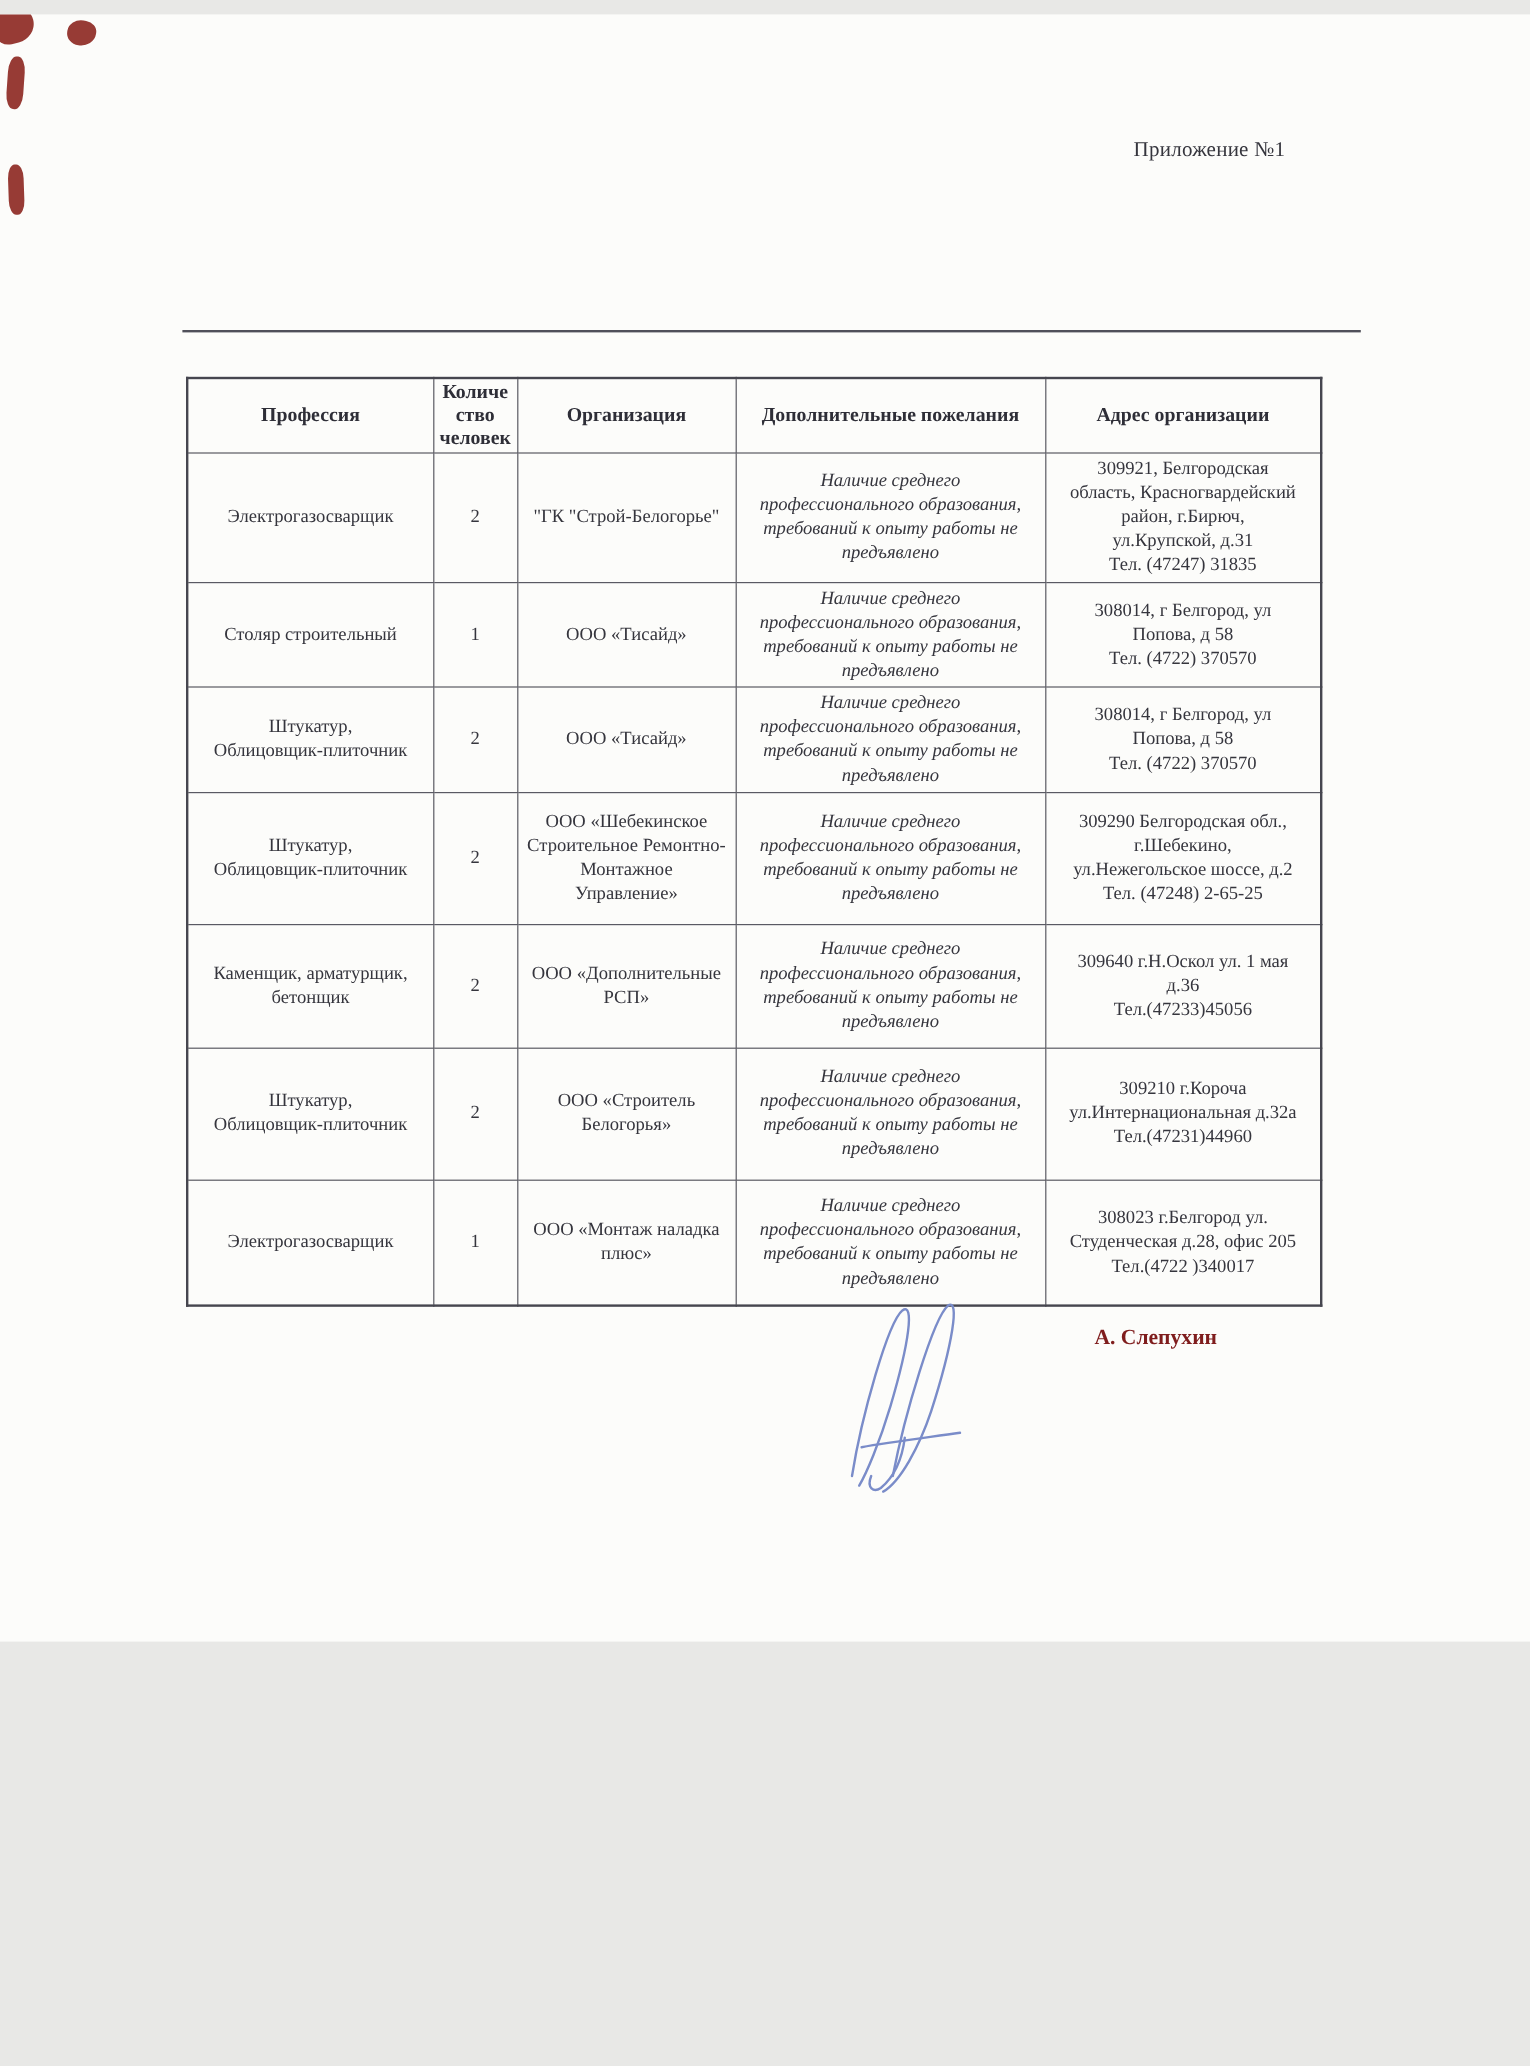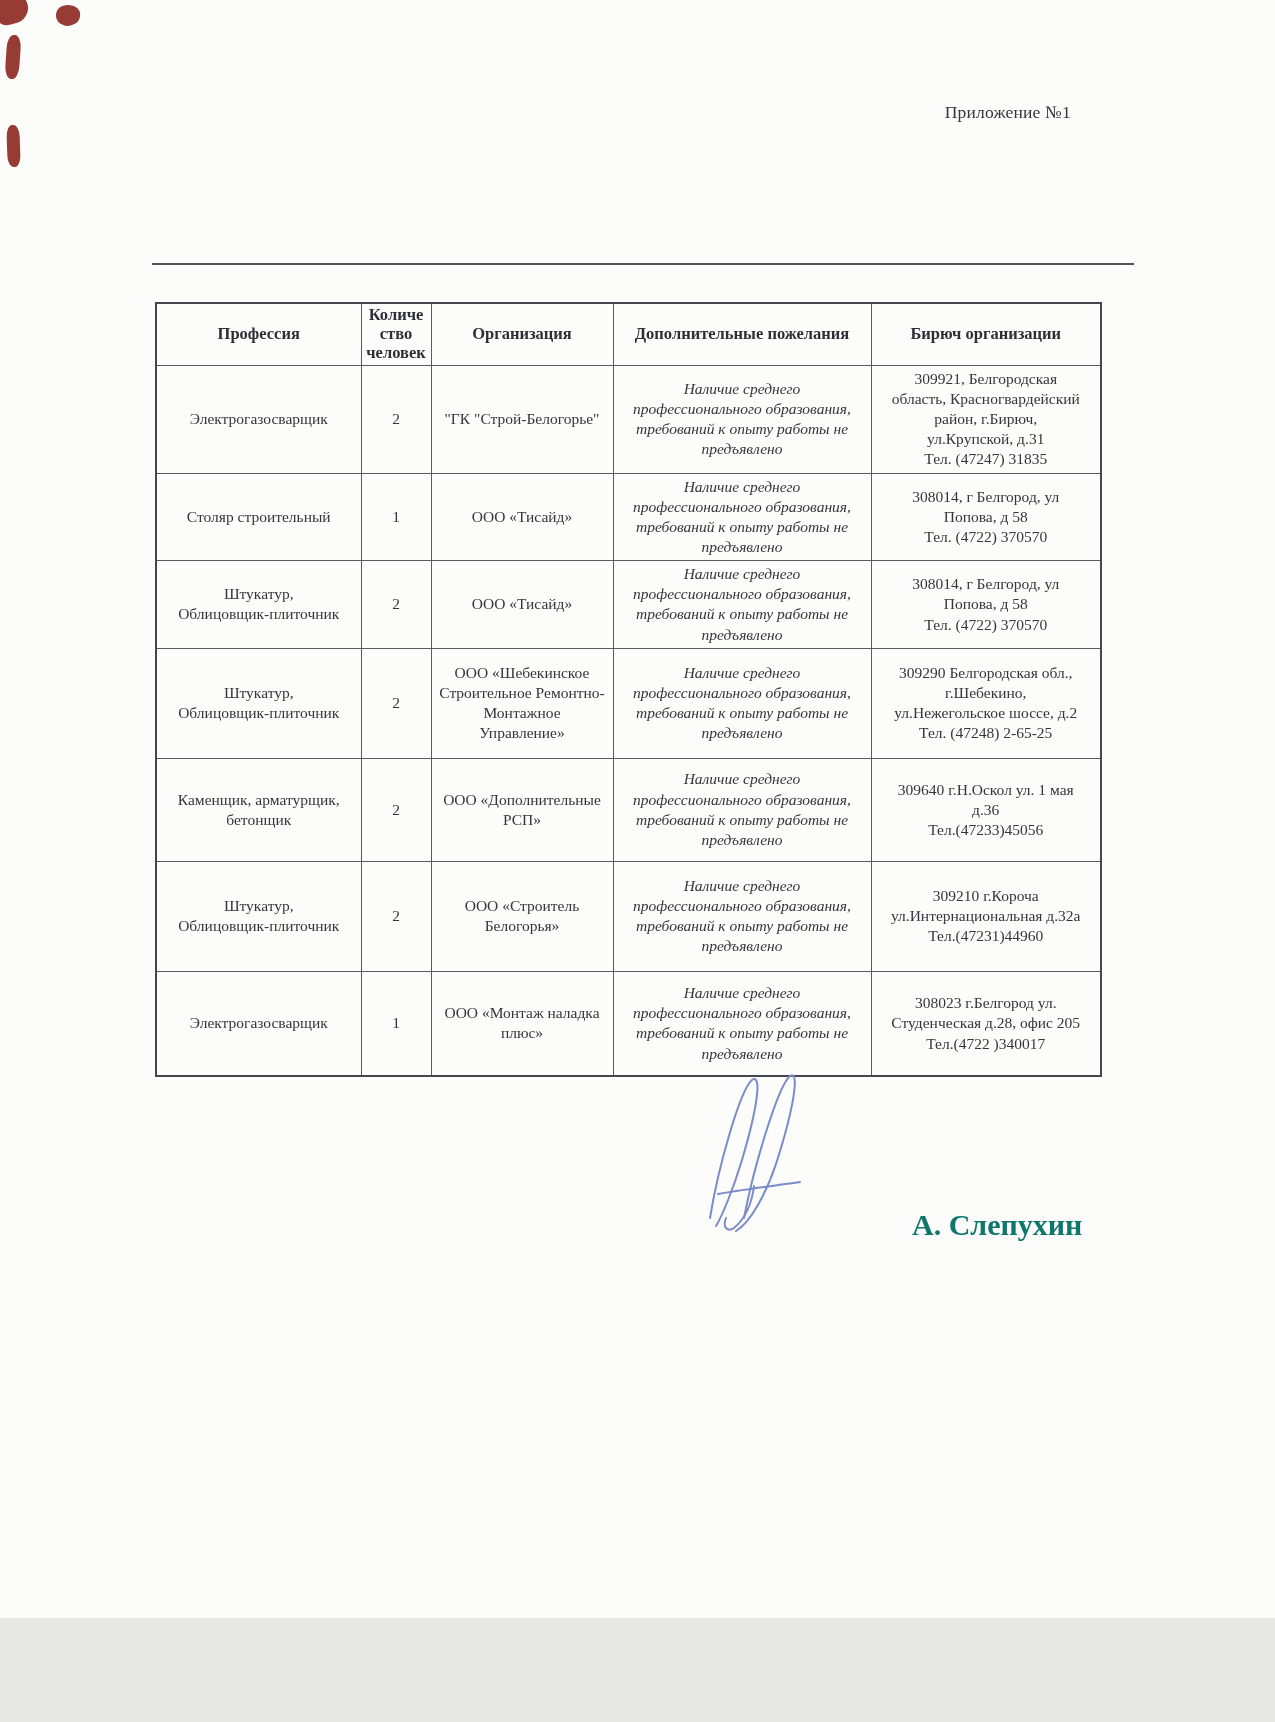--- a/index.html
+++ b/index.html
@@ -1,20 +1,20 @@
 <!DOCTYPE html>
 <html><head>
 <meta charset="utf-8">
 <style>
   html, body { margin: 0; padding: 0; background: #e8e8e6; }
   .page {
     position: relative;
     width: 1275px;
-    height: 1618px;
-    margin: 0 auto;
+    height: 1356px;
+    margin: 12px auto;
     background: #fcfcfa;
     overflow: hidden;
     font-family: "Liberation Serif", "DejaVu Serif", serif;
     color: #35353d;
   }
 
   
   .artifact { position: absolute; background: #8e2a24; opacity: .92; }
   .art-1 { left: -6px; top: -8px; width: 34px; height: 32px; border-radius: 45% 60% 55% 40%; transform: rotate(-14deg); }
   .art-2 { left: 56px; top: 5px; width: 24px; height: 21px; border-radius: 55% 45% 60% 50%; transform: rotate(9deg); }
@@ -101,24 +101,24 @@
     top: 1118px;
     width: 600px;
     font-size: 22px;
     font-weight: bold;
     color: #2c2c34;
     line-height: 1.42;
   }
   .signatory {
     position: absolute;
     left: 912px;
-    top: 1208px;
-    font-size: 30px;
-    font-weight: bold;
-    color: #0f766e;
+    top: 1092px;
+    font-size: 18px;
+    font-weight: bold;
+    color: #7f1d1d;
   }
   .signature {
     position: absolute;
     left: 688px;
     top: 1068px;
     width: 170px;
     height: 165px;
   }
 </style>
 </head>
@@ -146,21 +146,21 @@
           <col class="c5">
       </colgroup>
       <thead>
         <tr>
           <th>Профессия</th>
           <th>Количе
 ство
 человек</th>
           <th>Организация</th>
           <th>Дополнительные пожелания</th>
-          <th>Бирюч организации</th>
+          <th>Адрес организации</th>
         </tr>
       </thead>
       <tbody>
         <tr class="r0">
           <td>Электрогазосварщик</td>
           <td>2</td>
           <td class="ta-l">"ГК "Строй-Белогорье"</td>
           <td class="wish">Наличие среднего
 профессионального образования,
 требований к опыту работы не

